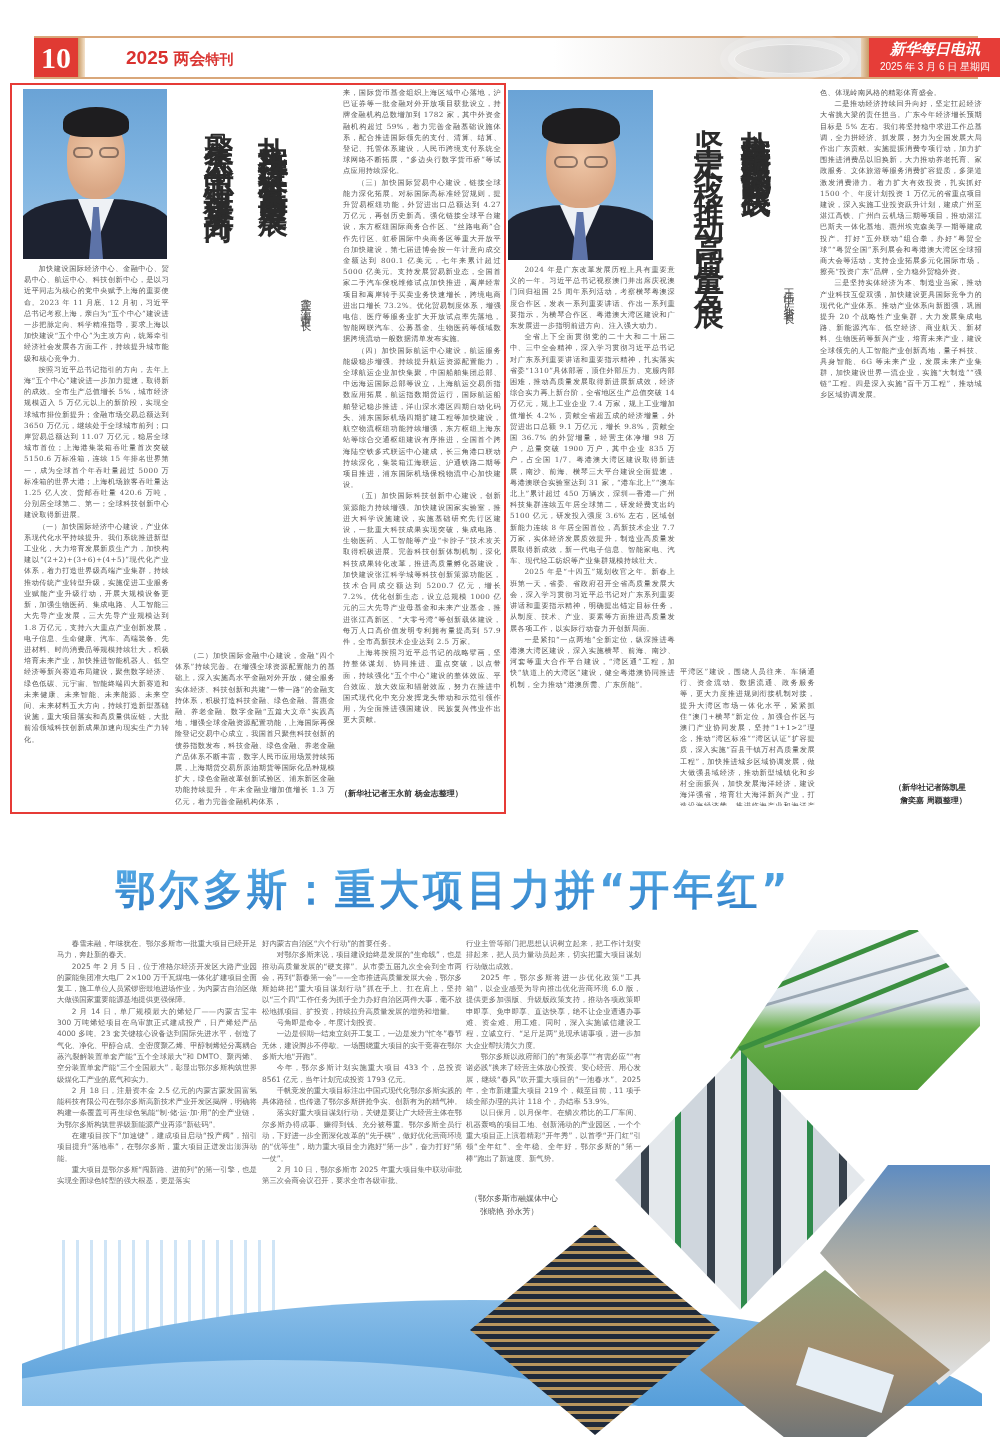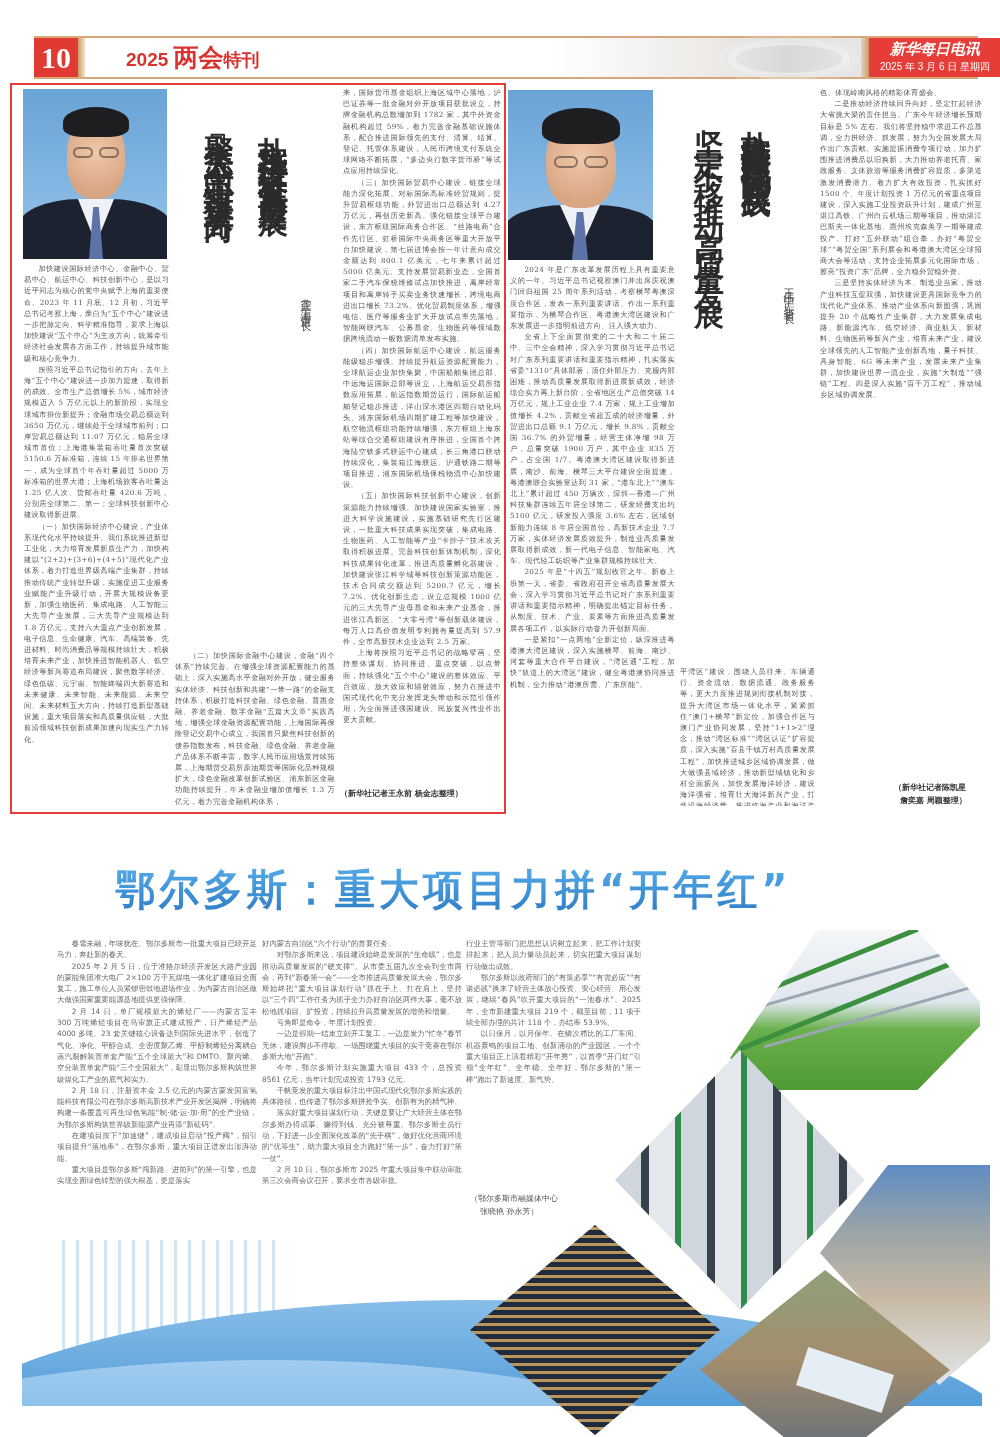--- a/index.html
+++ b/index.html
@@ -4,22 +4,22 @@
 <style>
   * { box-sizing: border-box; margin: 0; padding: 0; }
   html, body { width: 1000px; height: 1437px; background: #ffffff; overflow: hidden; }
   body { position: relative; font-family: "DejaVu Serif", "Liberation Serif", serif; color: #333; }
 
   
   .masthead { position: absolute; left: 22px; top: 36px; width: 944px; height: 43px; border-top: 2px solid #d9a77a; border-bottom: 2px solid #d9a77a; background: linear-gradient(90deg,#fff 0%,#fff 55%,#ece9e6 72%,#d8d8d8 80%,#fff 100%); margin-left: 12px; }
   .page-num { position: absolute; left: 0; top: 0; width: 44px; height: 39px; background: #e03a33; color: #fff; font-family: "Liberation Serif", serif; font-weight: bold; font-size: 30px; line-height: 39px; text-align: center; }
   .page-num-edge { position: absolute; left: 44px; top: 0; width: 7px; height: 39px; background: linear-gradient(90deg,#c99b66,#f5e3cc); }
   .mast-title { position: absolute; left: 92px; top: 4px; font-family: "Liberation Sans", sans-serif; font-weight: bold; font-size: 19px; color: #d9322f; line-height: 32px; }
-  .mast-title .big { font-size: 25px; font-family: "DejaVu Serif", serif; }
-  .mast-title .small { font-size: 18px; }
+  .mast-title .big { font-size: 16px; font-family: "DejaVu Serif", serif; }
+  .mast-title .small { font-size: 14px; }
   .paper-box { position: absolute; left: 835px; top: 0; width: 132px; height: 39px; background: #e63d38; color: #fff; text-align: center; }
   .paper-box-edge { position: absolute; left: 827px; top: 0; width: 8px; height: 39px; background: linear-gradient(90deg,#e8d3b8,#c99b66); }
   .paper-name { font-family: "DejaVu Serif", serif; font-style: italic; font-weight: bold; font-size: 15px; line-height: 22px; }
   .paper-date { font-family: "Liberation Sans", sans-serif; font-size: 10px; line-height: 14px; }
   .ripple { position: absolute; left: 700px; top: 6px; width: 110px; height: 30px; border-radius: 50%; border: 1px solid rgba(255,255,255,0.6); box-shadow: 0 0 0 6px rgba(255,255,255,0.25), 0 0 0 14px rgba(255,255,255,0.15); }
 
   
   .frame1 { position: absolute; left: 10px; top: 83px; width: 496px; height: 731px; border: 2px solid #e63b36; }
 
   .portrait { position: absolute; background: linear-gradient(180deg,#6aa3d6 0%,#82b6e2 55%,#9cc4e6 100%); overflow: hidden; }
@@ -181,17 +181,18 @@
   <p>号角即是命令，年度计划投资。</p>
   <p>一边是假期一结束立刻开工复工，一边是发力“忙冬”春节无休，建设脚步不停歇。一场围绕重大项目的实干竞赛在鄂尔多斯大地“开跑”。</p>
   <p>今年，鄂尔多斯计划实施重大项目 433 个，总投资 8561 亿元，当年计划完成投资 1793 亿元。</p>
   <p>千帆竞发的重大项目标注出中国式现代化鄂尔多斯实践的具体路径，也传递了鄂尔多斯拼抢争实、创新有为的精气神。</p>
   <p>落实好重大项目谋划行动，关键是要让广大经营主体在鄂尔多斯办得成事、赚得到钱、充分被尊重。鄂尔多斯全员行动，下好进一步全面深化改革的“先手棋”，做好优化营商环境的“优等生”，助力重大项目全力跑好“第一步”，奋力打好“第一仗”。</p>
   <p>2 月 10 日，鄂尔多斯市 2025 年重大项目集中联动审批第三次会商会议召开，要求全市各级审批、</p>
 </div>
 
 <div class="ordos-text" style="left:466px;top:938px;width:175px;height:250px;">
   <p style="text-indent:0">行业主管等部门把思想认识树立起来，把工作计划安排起来，把人员力量动员起来，切实把重大项目谋划行动做出成效。</p>
+  <p>2025 年，鄂尔多斯将进一步优化政策“工具箱”，以企业感受为导向推出优化营商环境 6.0 版，提供更多加强版、升级版政策支持，推动各项政策即申即享、免申即享、直达快享，绝不让企业遭遇办事难、资金难、用工难。同时，深入实施诚信建设工程，立诚立行、“足斤足两”兑现承诺事项，进一步加大企业帮扶清欠力度。</p>
   <p>鄂尔多斯以政府部门的“有策必享”“有需必应”“有诺必践”换来了经营主体放心投资、安心经营、用心发展，继续“春风”吹开重大项目的“一池春水”。2025 年，全市新建重大项目 219 个，截至目前，11 项手续全部办理的共计 118 个，办结率 53.9%。</p>
   <p>以日保月，以月保年。在鳞次栉比的工厂车间、机器轰鸣的项目工地、创新涌动的产业园区，一个个重大项目正上演着精彩“开年秀”，以首季“开门红”引领“全年红”、全年稳、全年好，鄂尔多斯的“第一棒”跑出了新速度、新气势。</p>
 </div>
 <div class="credit" style="left:470px;top:1193px;color:#555;font-weight:normal;">（鄂尔多斯市融媒体中心</div>
 <div class="credit" style="left:480px;top:1206px;color:#555;font-weight:normal;">张晓艳  孙永芳）</div>
 
 </body></html>

